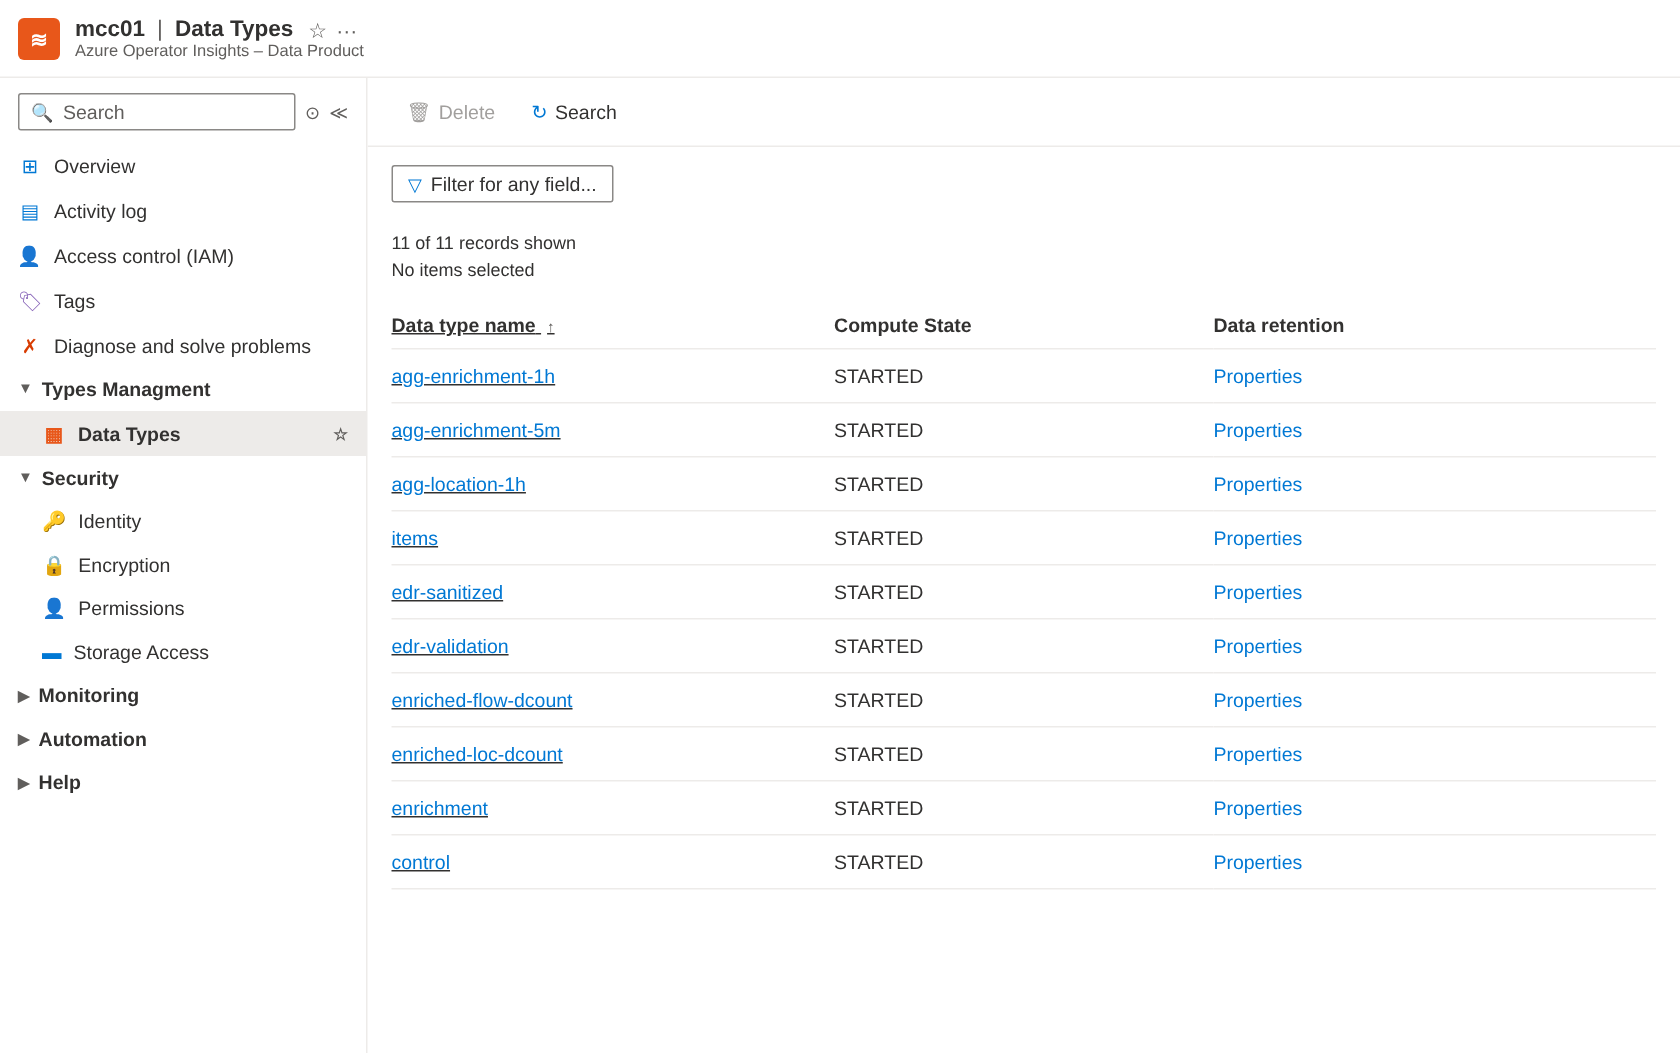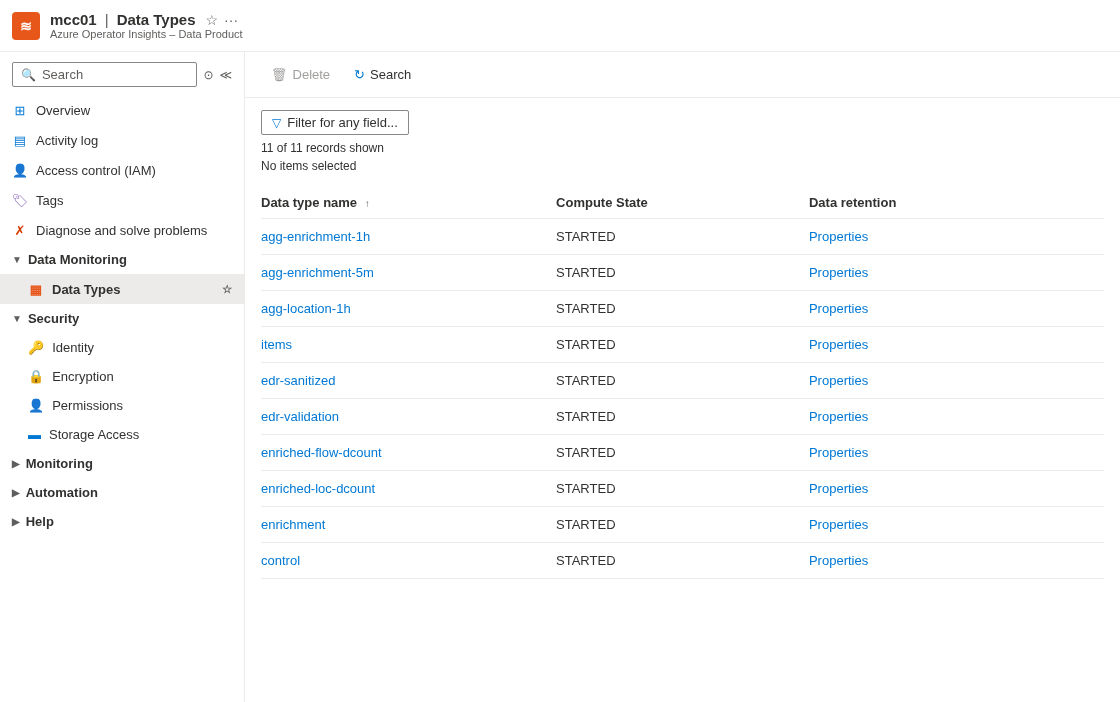--- a/index.html
+++ b/index.html
@@ -46,28 +46,28 @@
     .toolbar { display: flex; align-items: center; padding: 10px 16px; gap: 4px; border-bottom: 1px solid #edebe9; }
     .toolbar-btn { display: flex; align-items: center; gap: 5px; padding: 5px 10px; background: none; border: none; cursor: pointer; font-size: 13px; color: #323130; border-radius: 2px; }
     .toolbar-btn.disabled { color: #a19f9d; cursor: default; }
 
     .content { flex: 1; overflow-y: auto; padding: 12px 16px; }
 
     .filter-bar { display: flex; align-items: center; }
     .filter-btn { display: flex; align-items: center; gap: 6px; border: 1px solid #8a8886; border-radius: 2px; padding: 4px 10px; background: #fff; cursor: pointer; font-size: 13px; color: #323130; }
     .filter-icon { color: #0078d4; font-size: 12px; }
 
-    .records-info { margin-top: 4px; font-size: 12px; color: #323130; }
+    .records-info { margin-top: 18px; font-size: 12px; color: #323130; }
     .records-info div { line-height: 1.5; }
 
     .data-table { width: 100%; margin-top: 12px; border-collapse: collapse; }
     .data-table th { text-align: left; font-size: 13px; font-weight: 600; color: #323130; padding: 8px 12px 8px 0; border-bottom: 1px solid #edebe9; }
     .data-table td { padding: 10px 12px 10px 0; border-bottom: 1px solid #edebe9; font-size: 13px; vertical-align: middle; }
     .data-link { color: #0078d4; text-decoration: none; cursor: pointer; }
-    .col-name { width: 35%; }
+    .col-name { width: 35%; text-decoration: underline; }
     .col-state { width: 30%; }
     .col-retention { width: 35%; }
     .sort-icon { font-size: 10px; color: #605e5c; margin-left: 4px; }
 
     
     .icon-overview { color: #0078d4; }
     .icon-activity { color: #0078d4; }
     .icon-access { color: #6264a7; }
     .icon-tags { color: #8764b8; }
     .icon-diagnose { color: #d83b01; }
@@ -125,21 +125,21 @@
       <span class="item-label">Tags</span>
     </div>
 
     <div class="sidebar-item">
       <span class="item-icon icon-diagnose">✗</span>
       <span class="item-label">Diagnose and solve problems</span>
     </div>
 
     <div class="sidebar-section-header">
       <span class="chevron down"></span>
-      <span>Data Monitoring</span>
+      <span>Types Managment</span>
     </div>
 
     <div class="sidebar-item active" style="padding-left:28px;">
       <span class="item-icon" style="color:#e8571a;">▦</span>
       <span class="item-label">Data Types</span>
       <span class="item-star">☆</span>
     </div>
 
     <div class="sidebar-section-header">
       <span class="chevron down"></span>

